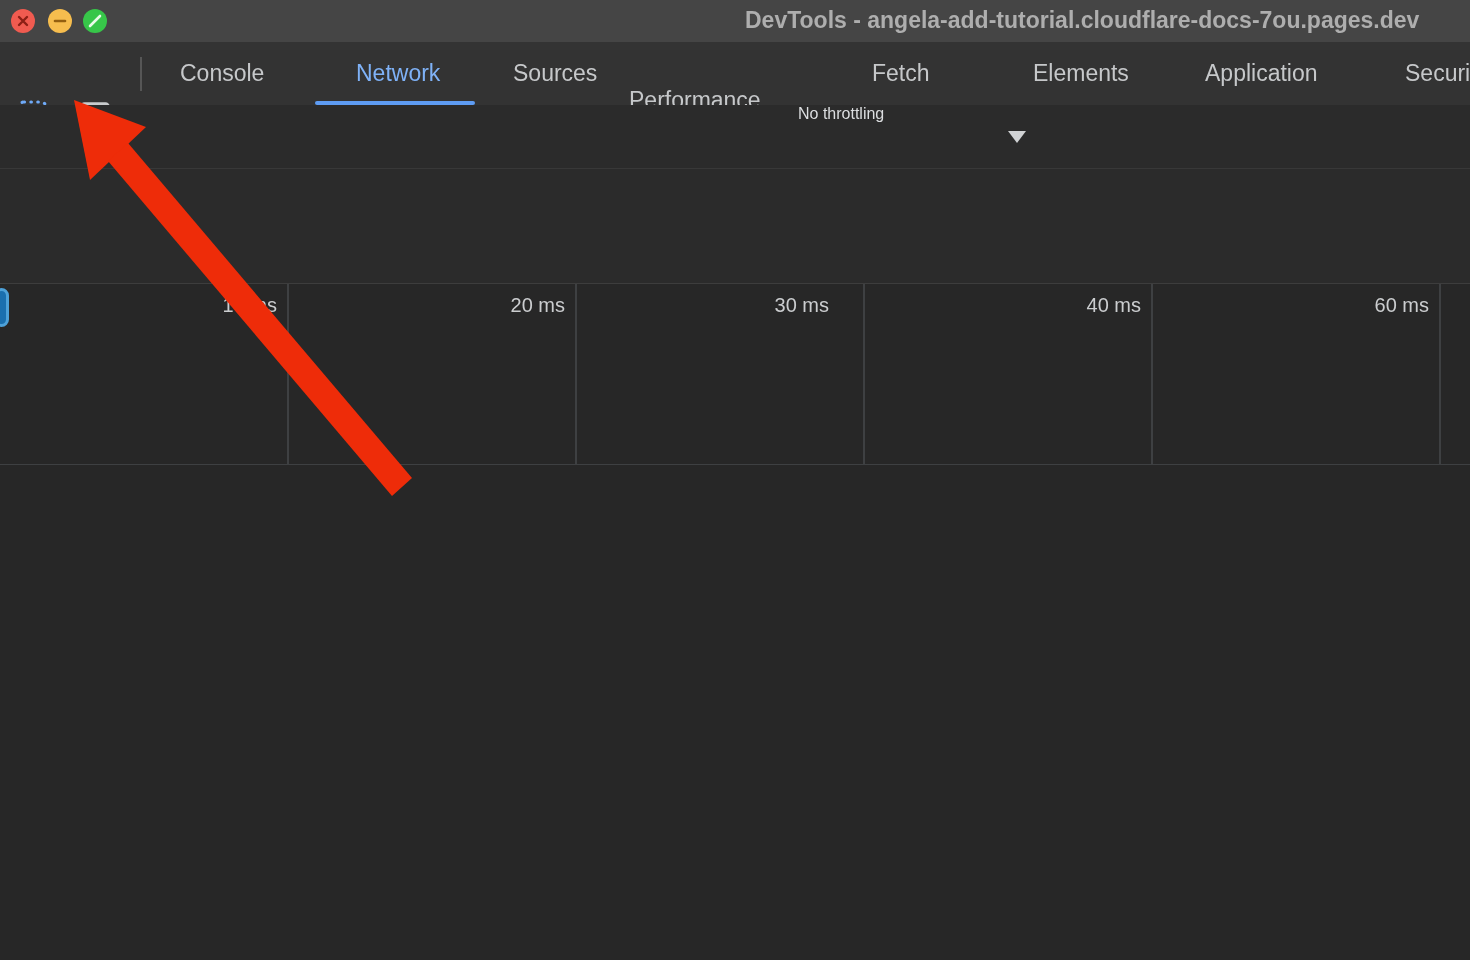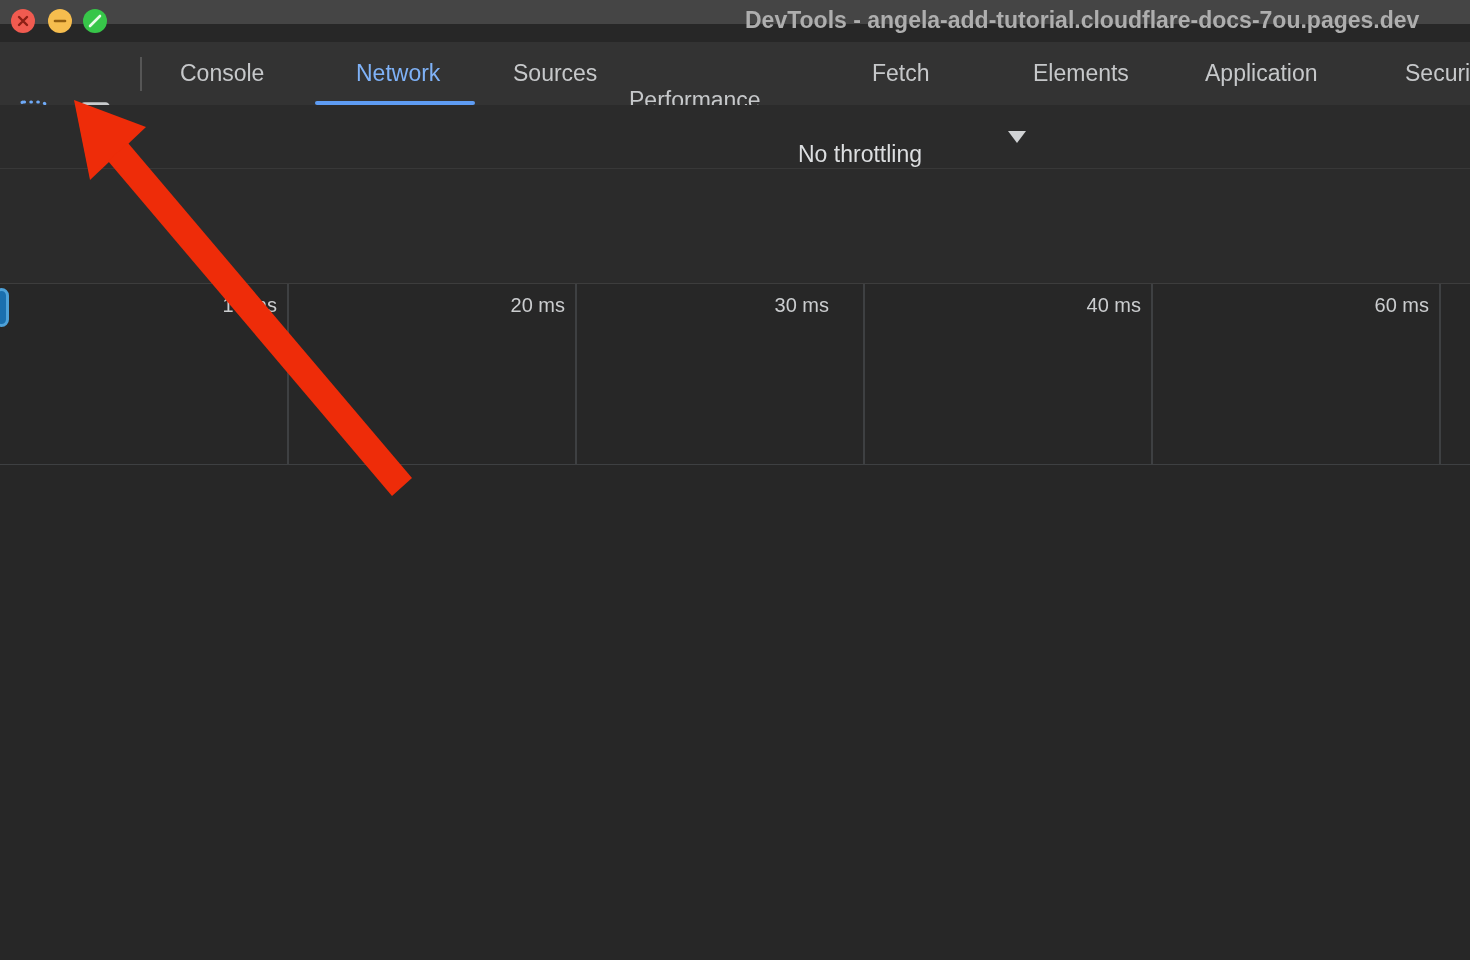--- a/index.html
+++ b/index.html
@@ -2,21 +2,21 @@
 <html><head>
 <meta charset="utf-8">
 <style>
   * { margin:0; padding:0; box-sizing:border-box; }
   html,body { width:1470px; height:960px; overflow:hidden; background:#272727;
     font-family:"Liberation Sans", sans-serif; }
   .abs { position:absolute; }
   #stage { position:relative; width:1470px; height:960px; overflow:hidden; }
 
   
-  #titlebar { left:0; top:0; width:1470px; height:24px; background:#454545; }
+  #titlebar { left:0; top:0; width:1470px; height:42px; background:#454545; }
   .tl { position:absolute; top:9px; width:24px; height:24px; border-radius:50%; }
   .tl svg { position:absolute; left:0; top:0; }
   #win-title { position:absolute; left:745px; top:7px; font-size:23px; font-weight:700;
     color:#aeaeae; white-space:nowrap; }
 
   
   #tabbar { left:0; top:42px; width:1470px; height:63px; background:#333333; }
   .tab { position:absolute; top:0; height:63px; line-height:62px; font-size:23px;
     color:#c6c8ca; white-space:nowrap; cursor:default; }
   .tab.active { color:#7fb2f7; }
@@ -42,21 +42,21 @@
   #filter-input::placeholder { color:#c0c2c4; opacity:1; }
 
   .chip-all { position:absolute; left:1240px; top:180px; width:57px; height:39px;
     border-radius:10px; background:#1b5e9f; color:#ffffff; font-size:23px; font-weight:700;
     display:flex; align-items:center; justify-content:center; }
   .chip-fetch { position:absolute; left:1321px; top:179px; height:42px; padding:0 24px;
     border:2.5px solid #8f9294; border-radius:21px; color:#e8e8e8; font-size:23px;
     display:flex; align-items:center; white-space:nowrap; }
 
   #throttle { position:absolute; left:798px; top:0; height:63px; display:flex;
-    align-items:flex-end; gap:0; color:#dcdee0; font-size:23px; }
+    align-items:flex-start; gap:0; color:#dcdee0; font-size:16px; }
   #throttle .arrow { position:absolute; left:210px; top:26px; width:0; height:0;
     border-left:9px solid transparent; border-right:9px solid transparent;
     border-top:12px solid #d0d2d4; }
 
   
   #timeline { left:0; top:284px; width:1470px; height:181px; background:#272727;
     border-bottom:1.5px solid #3e4042; }
   .tick { position:absolute; top:0; width:1.5px; height:181px; background:#3e4042; }
   .tick-label { position:absolute; top:10px; height:26px; font-size:20px; color:#cbcdcf;
     text-align:right; }

